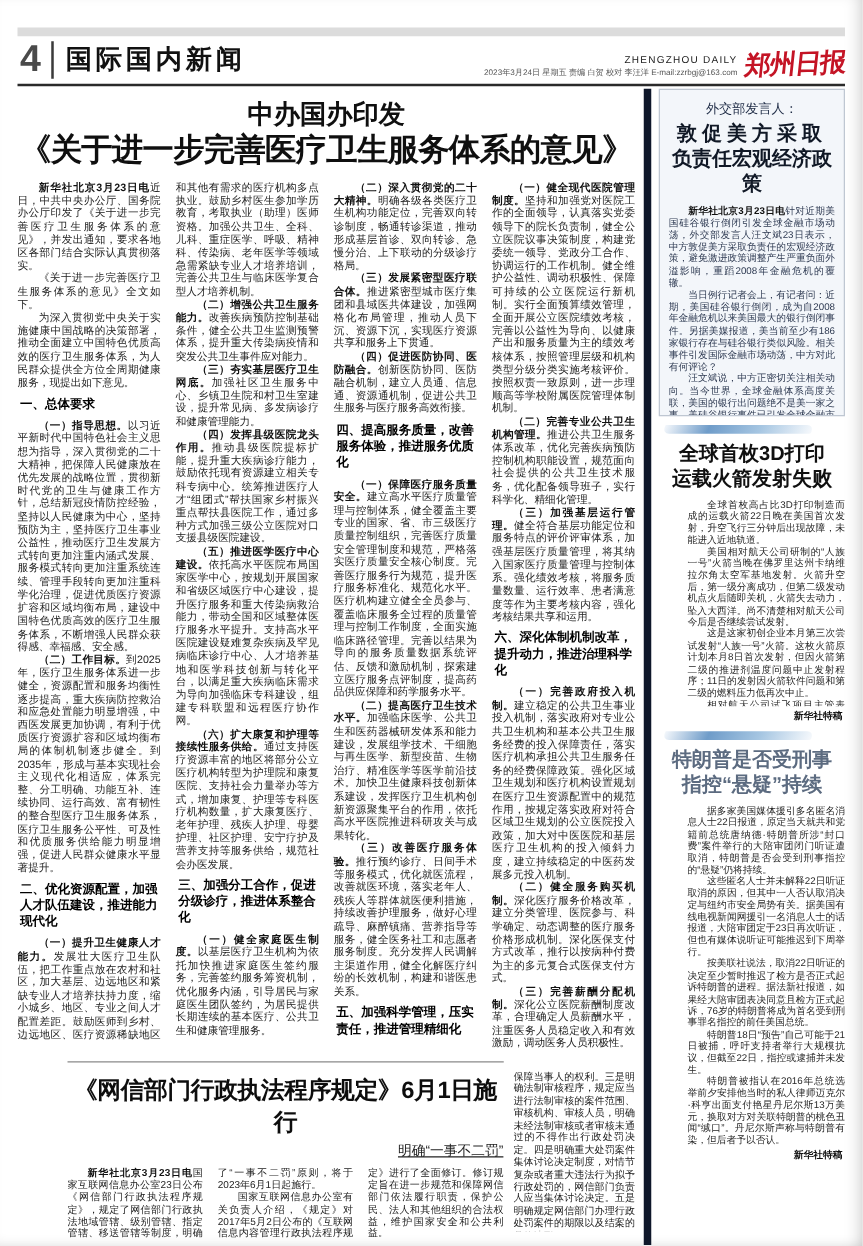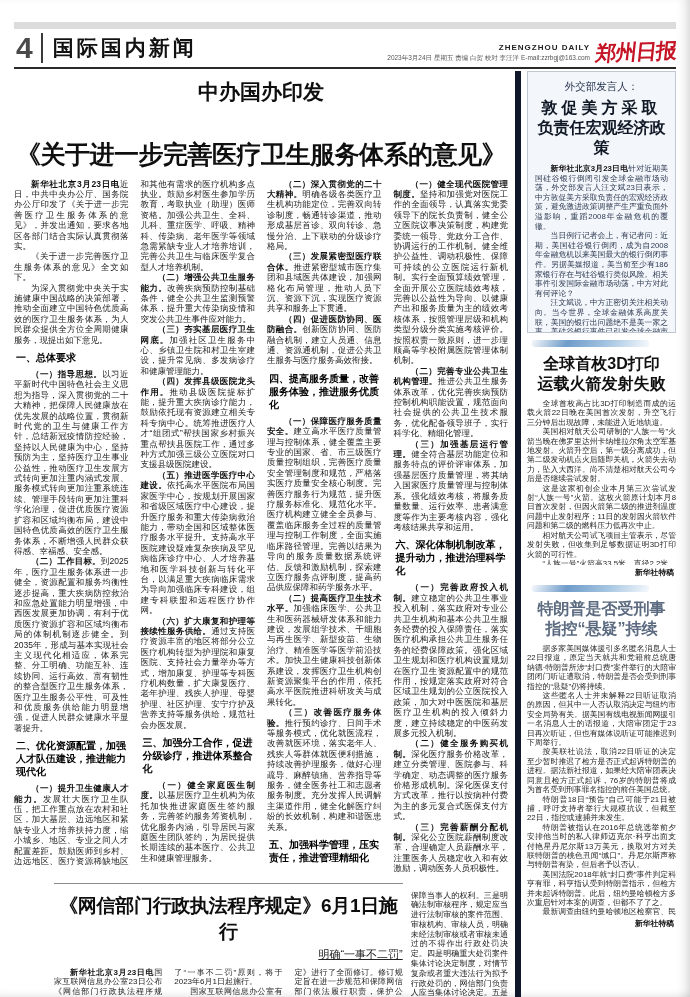--- a/index.html
+++ b/index.html
@@ -10,31 +10,31 @@
     box-sizing:border-box;padding:22px 14px 0 14px;
   }
   
   .topbar{height:7px;background:#dcdcdc;margin-bottom:4px;}
   .masthead{display:flex;align-items:flex-end;border-bottom:2px solid #2a2a2a;padding-bottom:4px;}
   .page-num{font-size:30px;font-weight:bold;color:#4a4a4a;line-height:30px;padding:0 8px 0 2px;}
   .mast-divider{width:2px;height:30px;background:#3a3a3a;margin-right:10px;}
   .section-title{font-size:21px;font-weight:bold;letter-spacing:3px;color:#111;line-height:30px;}
   .mast-right{margin-left:auto;display:flex;align-items:flex-end;gap:6px;}
   .mast-right-text{text-align:right;}
-  .en-title{font-size:8px;font-weight:bold;letter-spacing:1px;color:#222;display:block;}
+  .en-title{font-size:8px;font-weight:normal;letter-spacing:1px;color:#222;display:block;}
   .dateline{font-size:6.5px;color:#555;display:block;margin-top:2px;}
   .cn-logo{font-size:21px;font-weight:bold;color:#c41425;transform:skewX(-8deg) rotate(-2deg);line-height:22px;letter-spacing:-1px;}
   
   .content{display:flex;margin-top:2px;}
   .left-region{width:494px;}
   .sidebar{width:160px;margin-left:7px;border-left:6px solid #0f172a;padding-left:6px;box-sizing:content-box;}
   
   .main-headline{text-align:center;padding:8px 0 4px;}
   .mh1{font-size:21px;font-weight:bold;color:#0f0f0f;line-height:1.25;}
-  .mh2{font-size:25px;font-weight:bold;color:#0f0f0f;line-height:1.25;letter-spacing:-.5px;margin-top:34px;}
+  .mh2{font-size:25px;font-weight:bold;color:#0f0f0f;line-height:1.25;letter-spacing:-.5px;}
   .main-cols{column-count:4;column-gap:12px;height:698px;overflow:hidden;column-fill:auto;margin-top:4px;}
   .para{margin:0;text-indent:2em;text-align:justify;font-size:8.5px;line-height:10.4px;color:#222;}
   .para b{color:#111;}
   .sec-h{margin:6px 2px 5px;text-indent:0;font-weight:bold;font-size:10px;line-height:13px;color:#000;}
   .noindent{text-indent:0;}
   
   .bottom-region{display:flex;margin-top:6px;}
   .bottom-left{width:380px;border-top:1px solid #8a8a8a;padding-top:5px;margin-left:40px;}
   .bottom-right{width:106px;margin-left:8px;padding-top:8px;height:128px;overflow:hidden;}
   .bottom-right .para{font-size:8px;line-height:9.8px;}
@@ -48,21 +48,21 @@
   .sb-h1{font-size:16px;font-weight:bold;text-align:center;color:#101826;line-height:1.25;}
   .sb-h1 .sp{letter-spacing:4px;}
   .sb-box1 .sb-body{margin-top:6px;height:176px;overflow:hidden;}
   .sb-box1 .para{font-size:7.8px;line-height:9.6px;color:#2e3a52;}
   .swoosh{height:7px;margin:7px 26px 7px 4px;border-radius:0 9px 2px 9px;transform:skewX(-24deg);
     background:linear-gradient(90deg,rgba(130,170,215,.1),#6f9cc9 30%,#a6c6e2 65%,rgba(130,170,215,.08));}
   .sb-art .sb-h2{font-size:16px;font-weight:bold;text-align:center;line-height:1.25;margin:2px 0 5px;}
   .h-dark{color:#101010;}
   .h-slate{color:#5c6b80;}
   .sb-art .sb-body{overflow:hidden;}
-  .sb-art .para{font-size:7.8px;line-height:9.4px;color:#262626;}
+  .sb-art .para{font-size:7.8px;line-height:9.4px;color:#262626;margin-left:23px;}
   .body-rocket{height:166px;}
   .body-trump{height:272px;}
   .byline{font-size:7.8px;font-weight:bold;text-align:right;margin:2px 2px 0 0;color:#111;}
 </style>
 </head>
 <body>
 
 <div class="page">
   <div class="topbar"></div>
 

